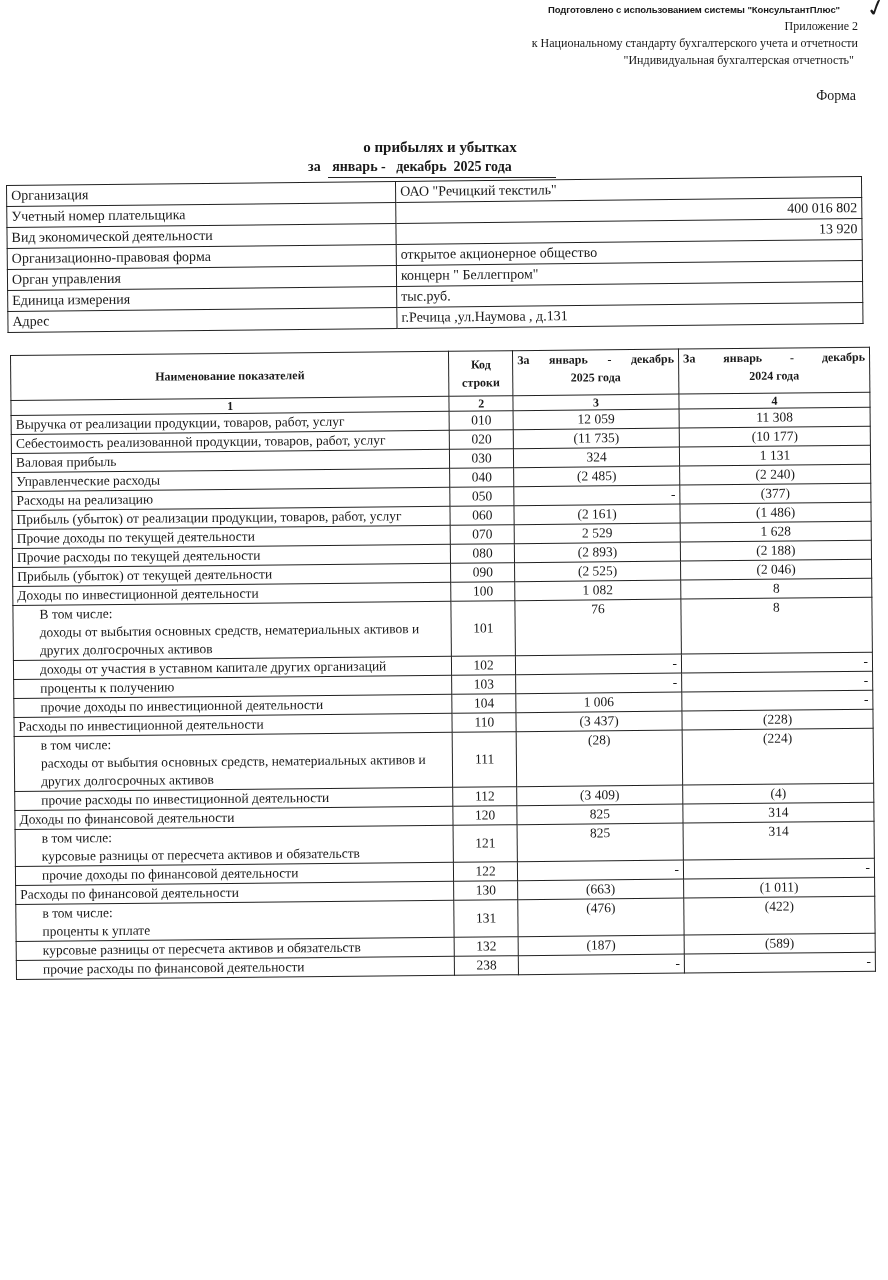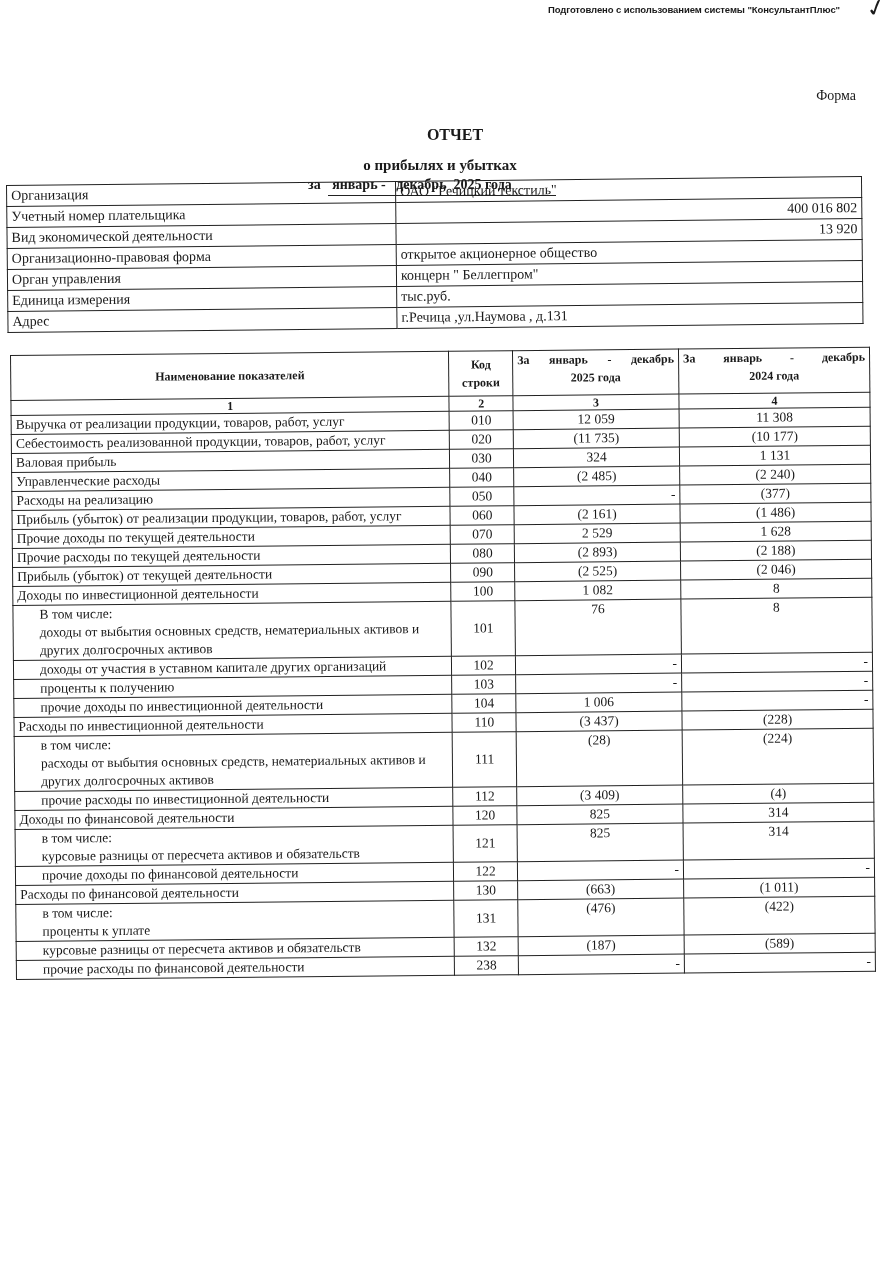--- a/index.html
+++ b/index.html
@@ -33,25 +33,29 @@
   .main col.c1 { width: 420px; }
 </style>
 </head>
 <body>
 
 <div class="page">
 
   <div class="prepared">Подготовлено с использованием системы "КонсультантПлюс"</div>
   <div class="checkmark">✓</div>
 
+  <div class="appendix">
+    <div class="l1">Приложение 2</div>
+    <div class="l2">к Национальному стандарту бухгалтерского учета и отчетности</div>
+    <div class="l3">"Индивидуальная бухгалтерская отчетность"</div>
+  </div>
 
   <div class="forma">Форма</div>
 
   <div class="title-block">
-    <div class="t1">ОТЧЕТ</div>
     <div class="t2">о прибылях и убытках</div>
     <div class="t3">
       <span>за</span>
       <span class="period" style="white-space: pre;">январь -   декабрь  2025 года</span>
     </div>
   </div>
 
   <table class="info">
     <tbody id="info-body">
         <tr>

